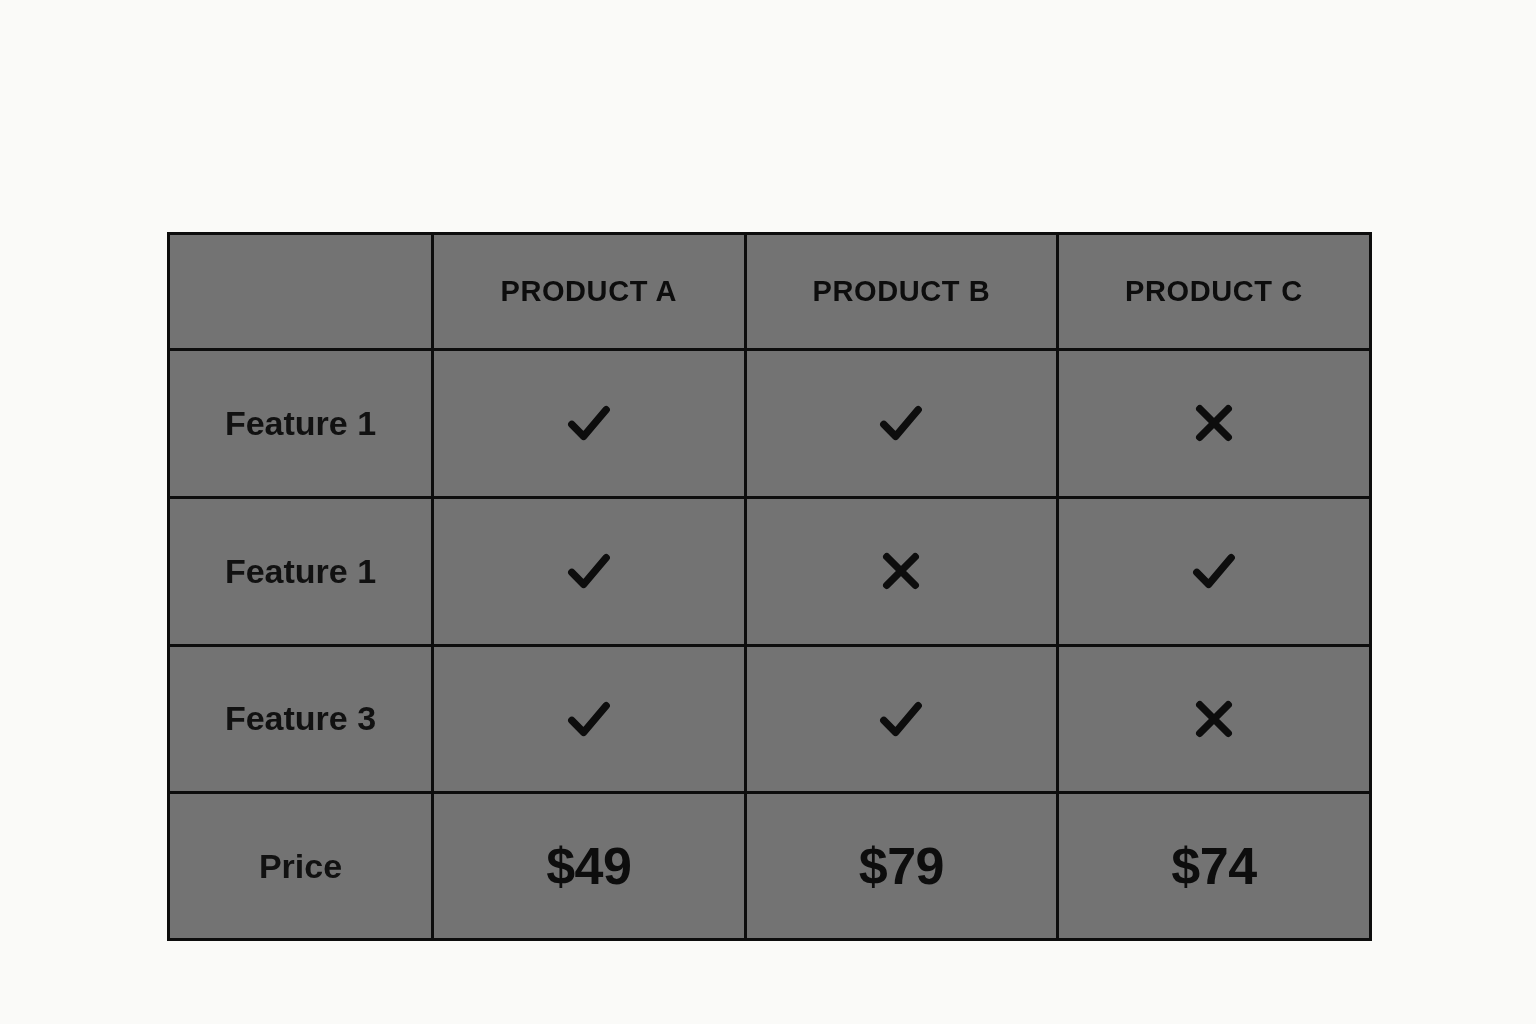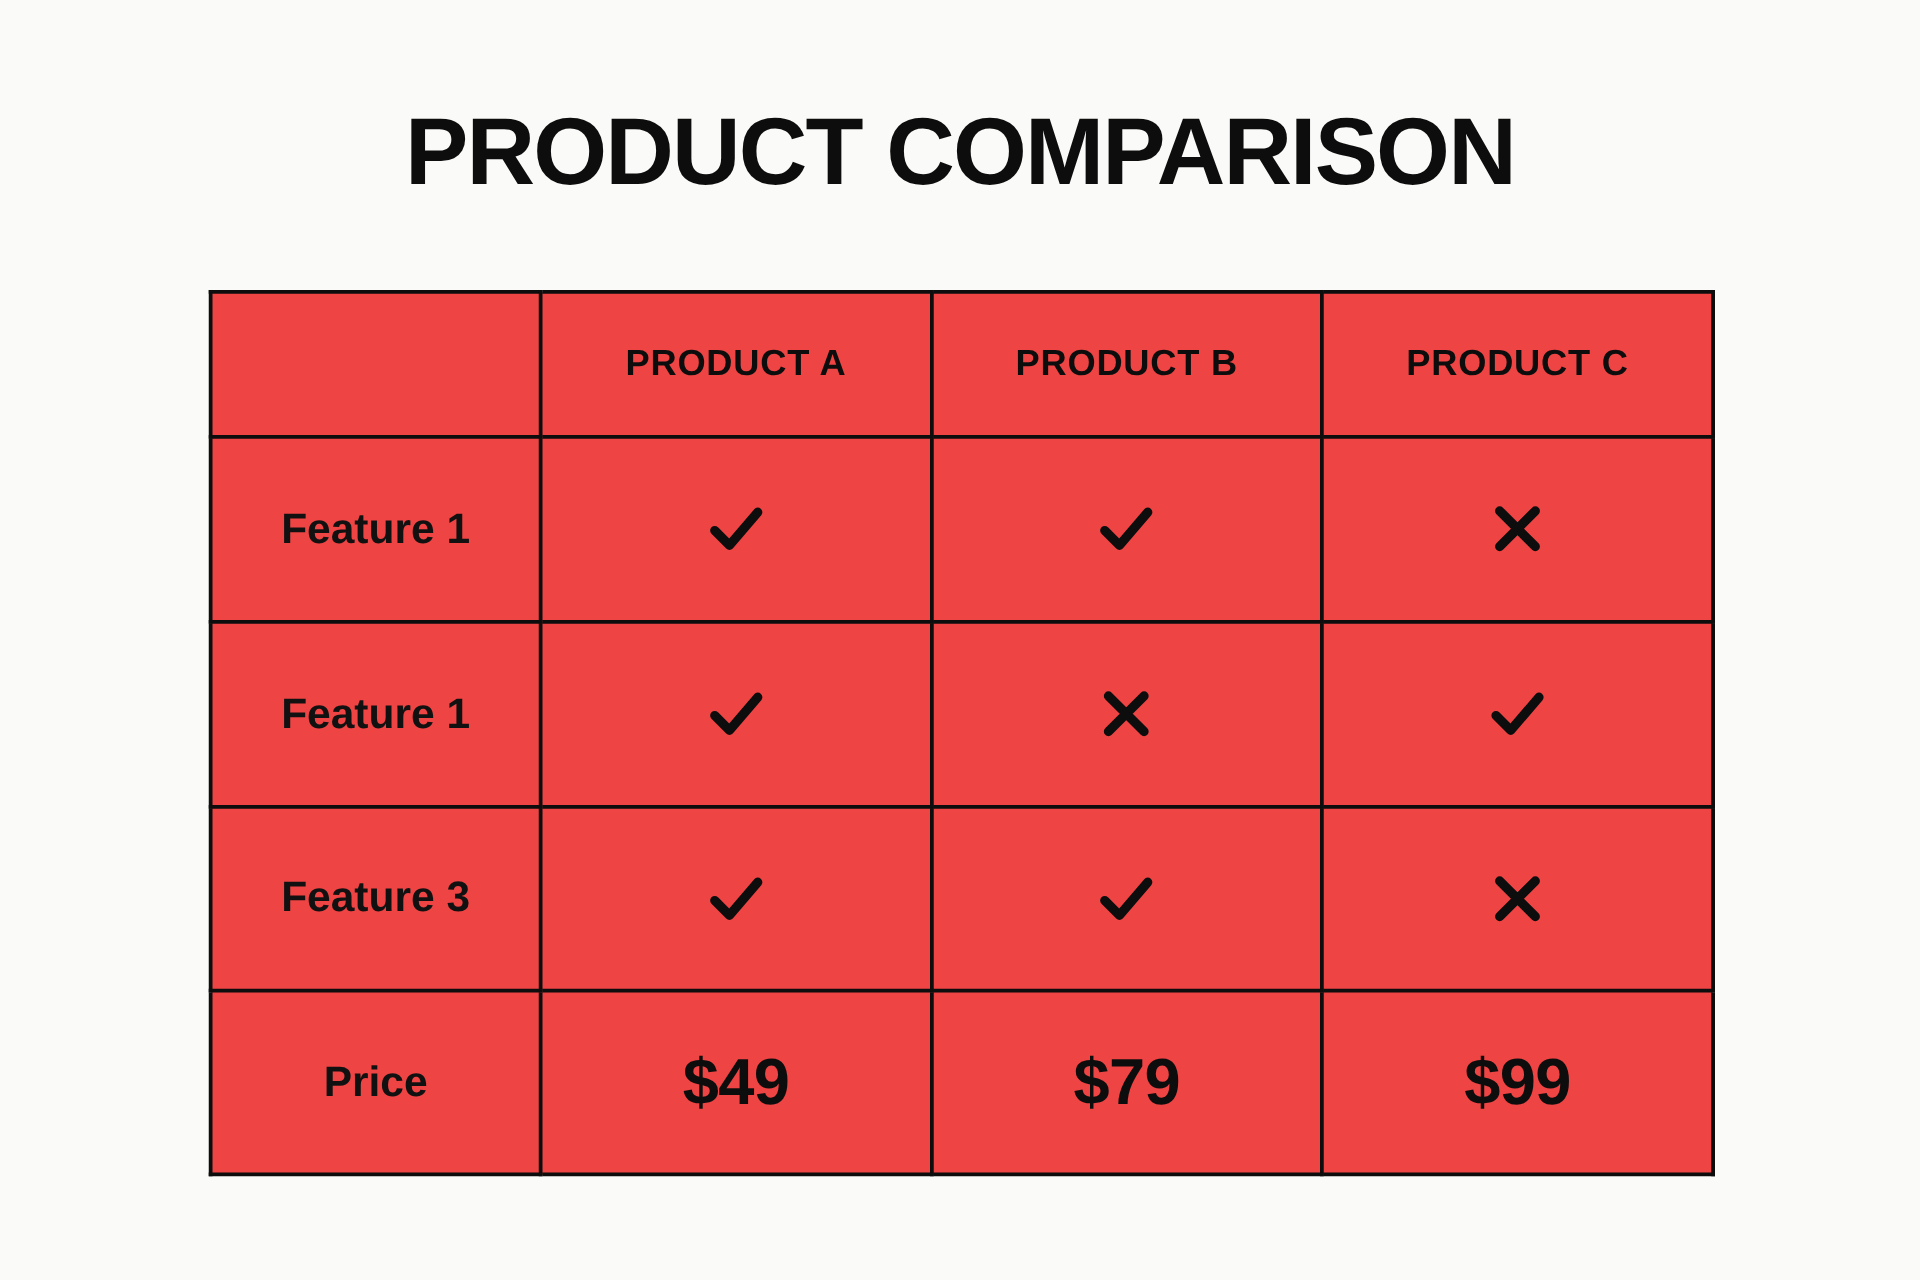--- a/index.html
+++ b/index.html
@@ -51,21 +51,21 @@
     width: 1202px;
     height: 709px;
   }
 
   col.c-label { width: 264px; }
   col.c-prod  { width: 312.6px; }
 
   table.compare td,
   table.compare th {
     border: 3px solid #0d0d0d;
-    background: #ef4444;
+    background: #737373;
     text-align: center;
     vertical-align: middle;
     padding: 0;
   }
 
   
   td.corner-empty {
     border: none;
     background: transparent;
   }
@@ -117,21 +117,20 @@
     stroke-linecap: round;
     stroke-linejoin: round;
     fill: none;
   }
 </style>
 </head>
 <body>
 
 <div class="page">
 
-  <div class="title">PRODUCT COMPARISON</div>
 
   <div class="table-wrap">
     <table class="compare">
       <colgroup>
         <col class="c-label">
         <col class="c-prod">
         <col class="c-prod">
         <col class="c-prod">
       </colgroup>
 
@@ -201,19 +200,19 @@
               <svg class="mark-svg" viewBox="0 0 59 59">
                 <path d="M 15 15 L 44 44 M 44 15 L 15 44"></path>
               </svg>
             </td>
         </tr>
 
         <tr class="price-row">
           <td class="row-label">Price</td>
           <td class="cell-price">$49</td>
           <td class="cell-price">$79</td>
-          <td class="cell-price">$99</td>
+          <td class="cell-price">$74</td>
         </tr>
 
       </tbody>
     </table>
   </div>
 </div>
 
 </body></html>

